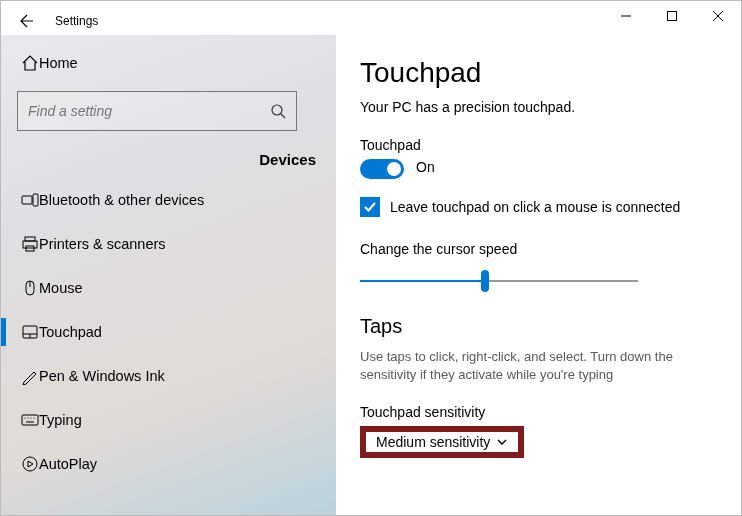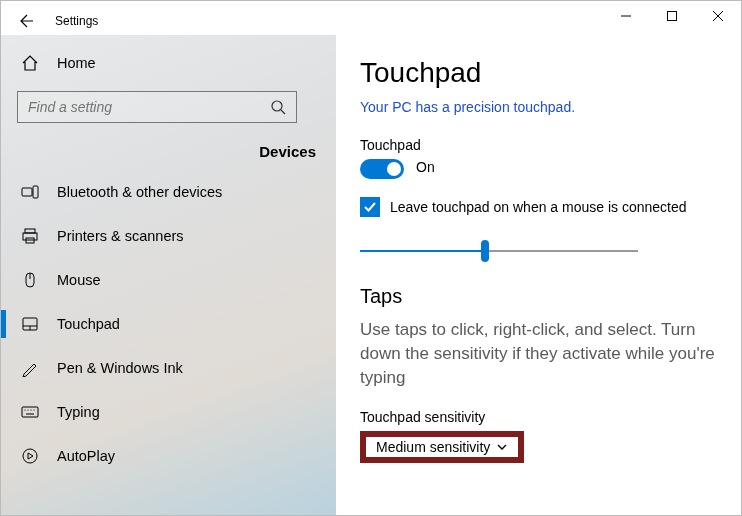--- a/index.html
+++ b/index.html
@@ -65,40 +65,39 @@
     width: 335px;
     background: linear-gradient(160deg, #e8e9ea 0%, #dedfe0 35%, #e0dbd5 72%, #b9d2de 100%);
     display: flex;
     flex-direction: column;
     padding-top: 6px;
     overflow: hidden;
   }
   .home-row, .nav-item {
     display: flex;
     align-items: center;
-    gap: 18px;
     height: 44px;
     padding: 0 20px;
     cursor: pointer;
     font-size: 14.5px;
   }
   .nav-item .nav-icon, .home-row .nav-icon {
     width: 18px;
     height: 18px;
     display: flex;
     align-items: center;
     justify-content: center;
     flex: 0 0 18px;
   }
   .search-wrap {
     padding: 6px 16px 12px 16px;
   }
   .search {
     width: 280px;
-    height: 32px;
+    height: 40px;
     border: 1px solid #777;
     background: rgba(255,255,255,0.15);
     display: flex;
     align-items: center;
     padding: 0 10px;
   }
   .search input {
     flex: 1;
     border: none;
     background: transparent;
@@ -131,21 +130,21 @@
     overflow: hidden;
     display: flex;
     flex-direction: column;
   }
   h1 {
     font-size: 28px;
     font-weight: 400;
     margin-bottom: 10px;
   }
   .sub {
-    color: #1d4ed8;
+    color: #000000;
     font-size: 14px;
     margin-bottom: 22px;
   }
   .label {
     font-size: 14px;
     margin-bottom: 6px;
   }
   .toggle-row {
     display: flex;
     align-items: flex-start;
@@ -224,21 +223,21 @@
     border-radius: 4px;
     transform: translateX(-50%);
   }
   h2 {
     font-size: 20px;
     font-weight: 400;
     margin-bottom: 10px;
   }
   .desc {
     color: #5a5a5a;
-    font-size: 17px;
+    font-size: 13px;
     line-height: 1.4;
     margin-bottom: 20px;
   }
   .select-label {
     font-size: 14px;
     margin-bottom: 6px;
   }
   .select {
     width: 164px;
     height: 32px;
@@ -393,24 +392,25 @@
         </div>
         <span>On</span>
       </div>
 
       <div class="check-row">
         <div class="checkbox">
           <svg width="14" height="14" viewBox="0 0 14 14">
               <path d="M2 7 L5.5 10.5 L12 3" stroke="#fff" stroke-width="2" fill="none"></path>
             </svg>
         </div>
-        <span>Leave touchpad on when a mouse is connected</span>
+        <span>Leave touchpad on click a mouse is connected</span>
       </div>
 
       <div class="slider-wrap">
+        <div class="slider-label">Change the cursor speed</div>
         <div class="slider">
           <div class="track"></div>
           <div class="fill"></div>
           <div class="thumb"></div>
         </div>
       </div>
 
       <h2>Taps</h2>
       <div class="desc">Use taps to click, right-click, and select. Turn down the sensitivity if they activate while you're typing</div>
 

